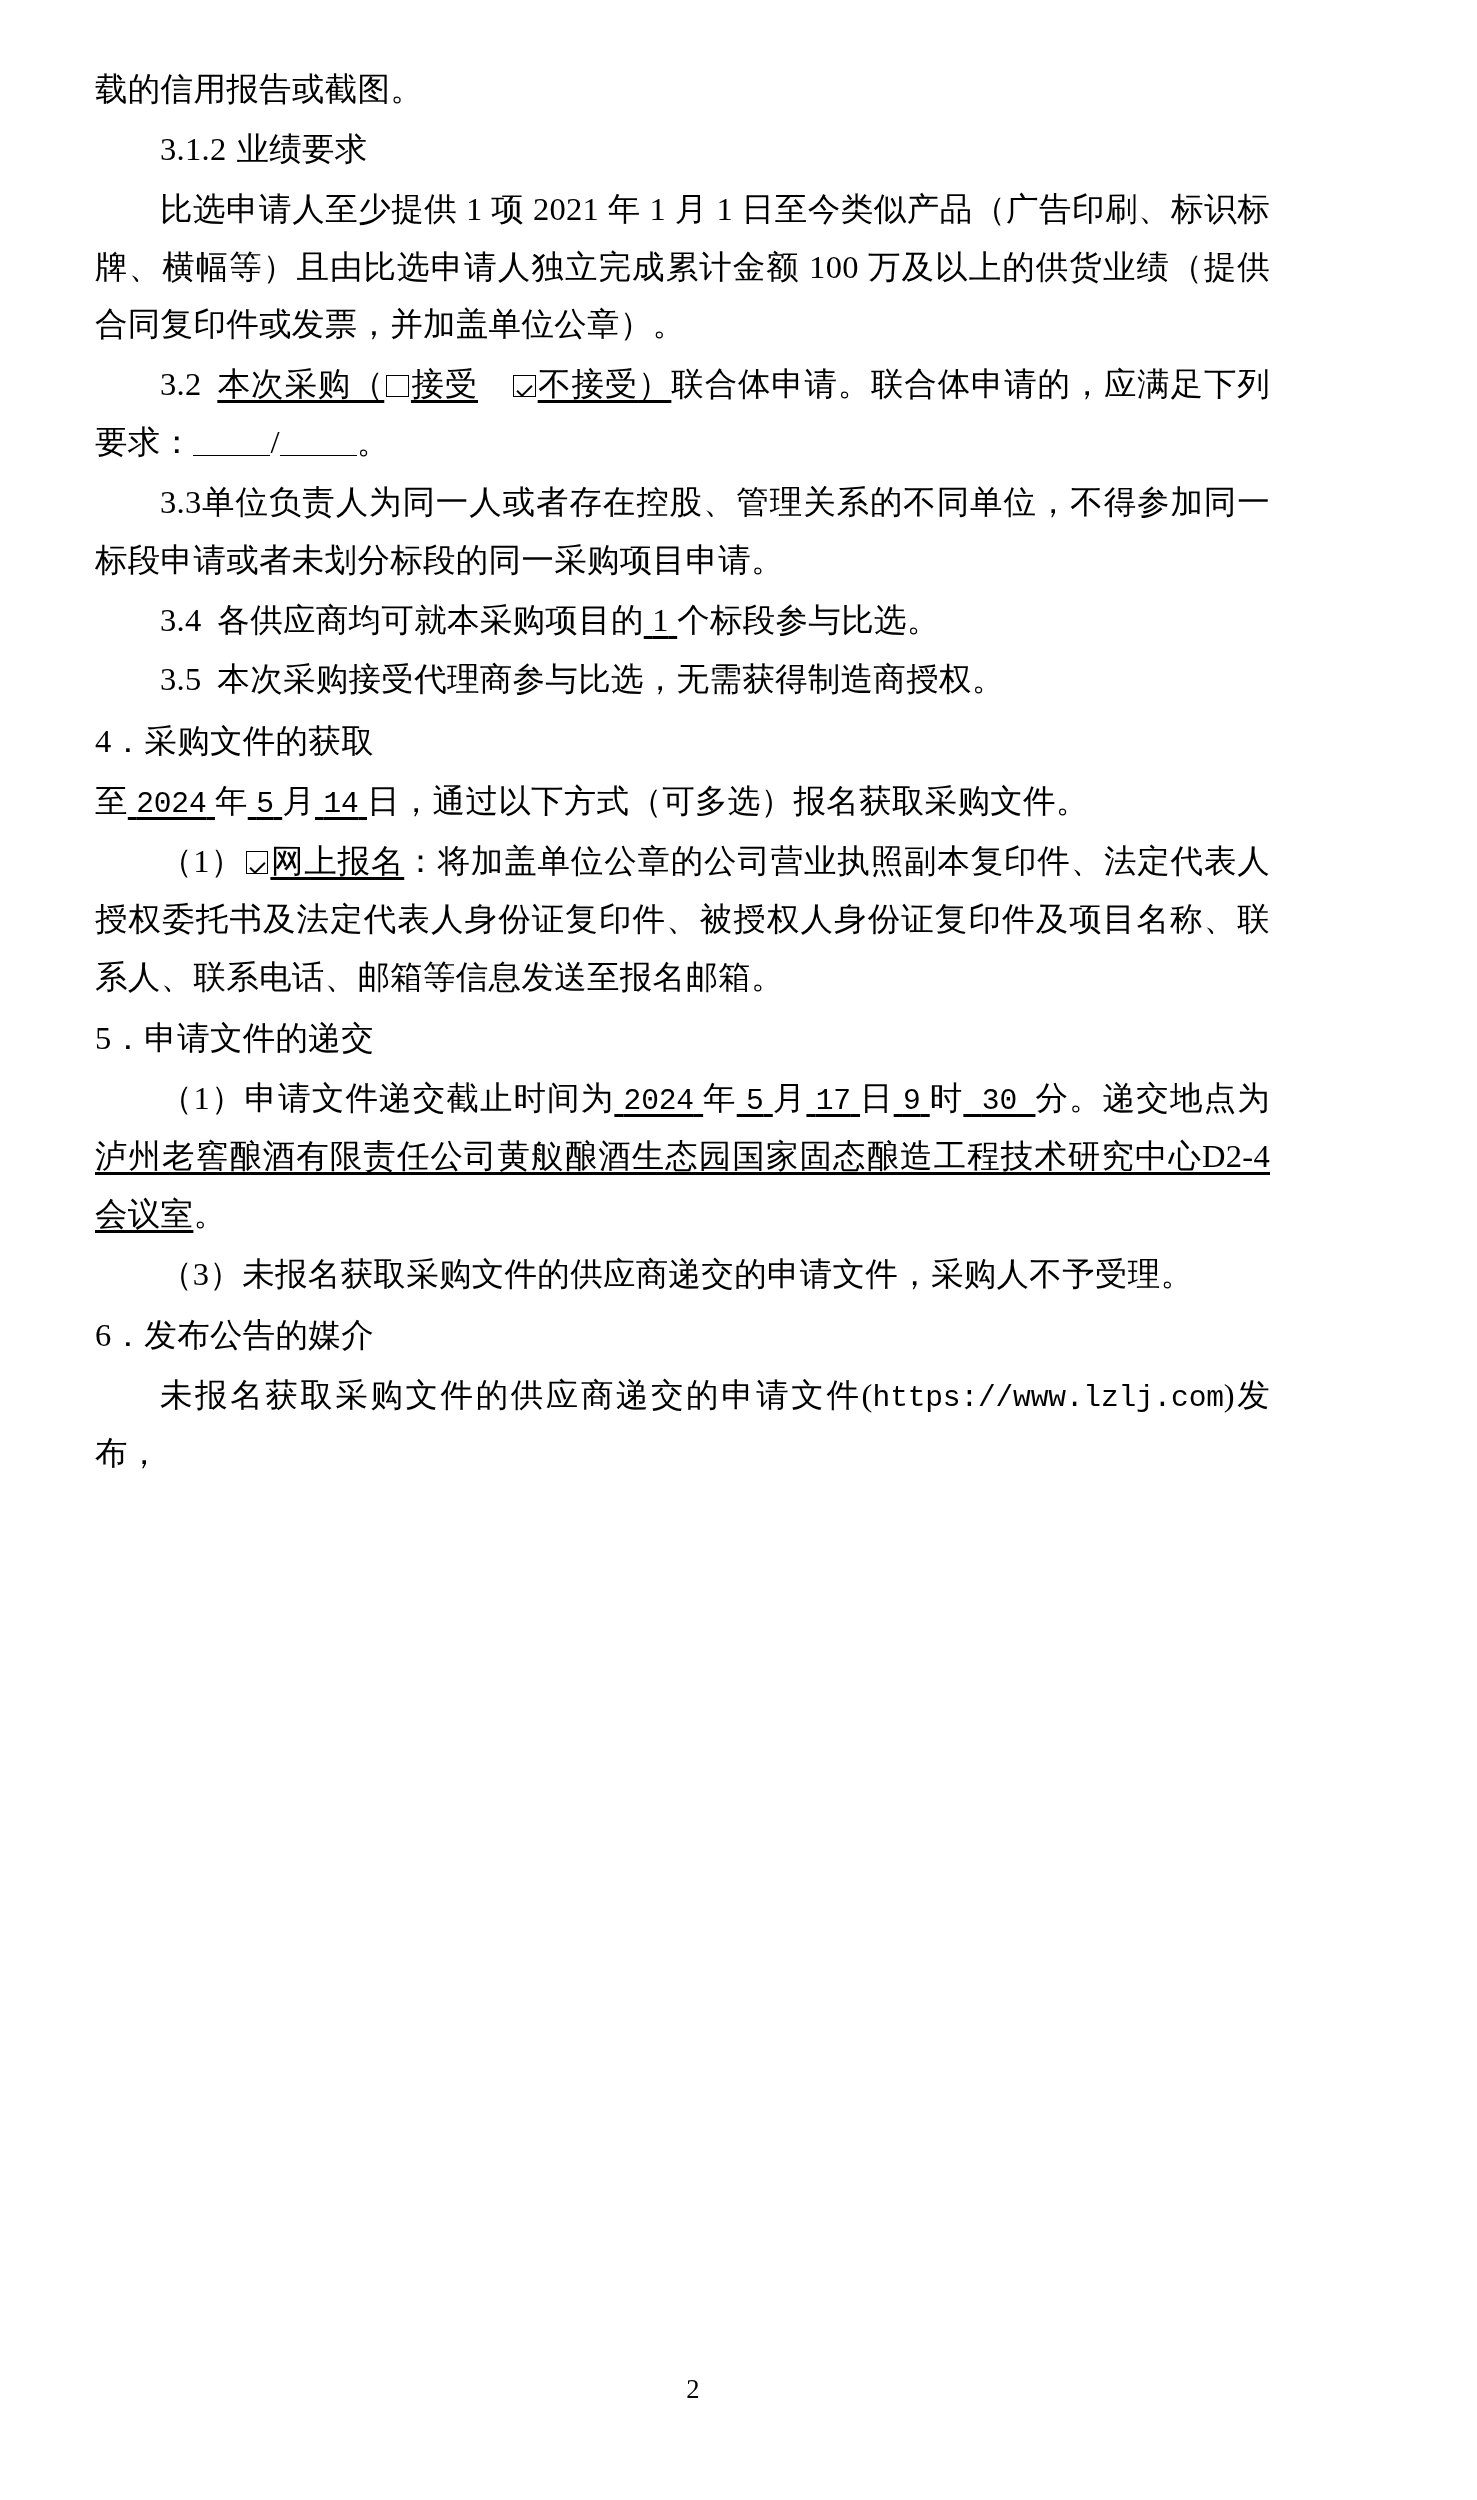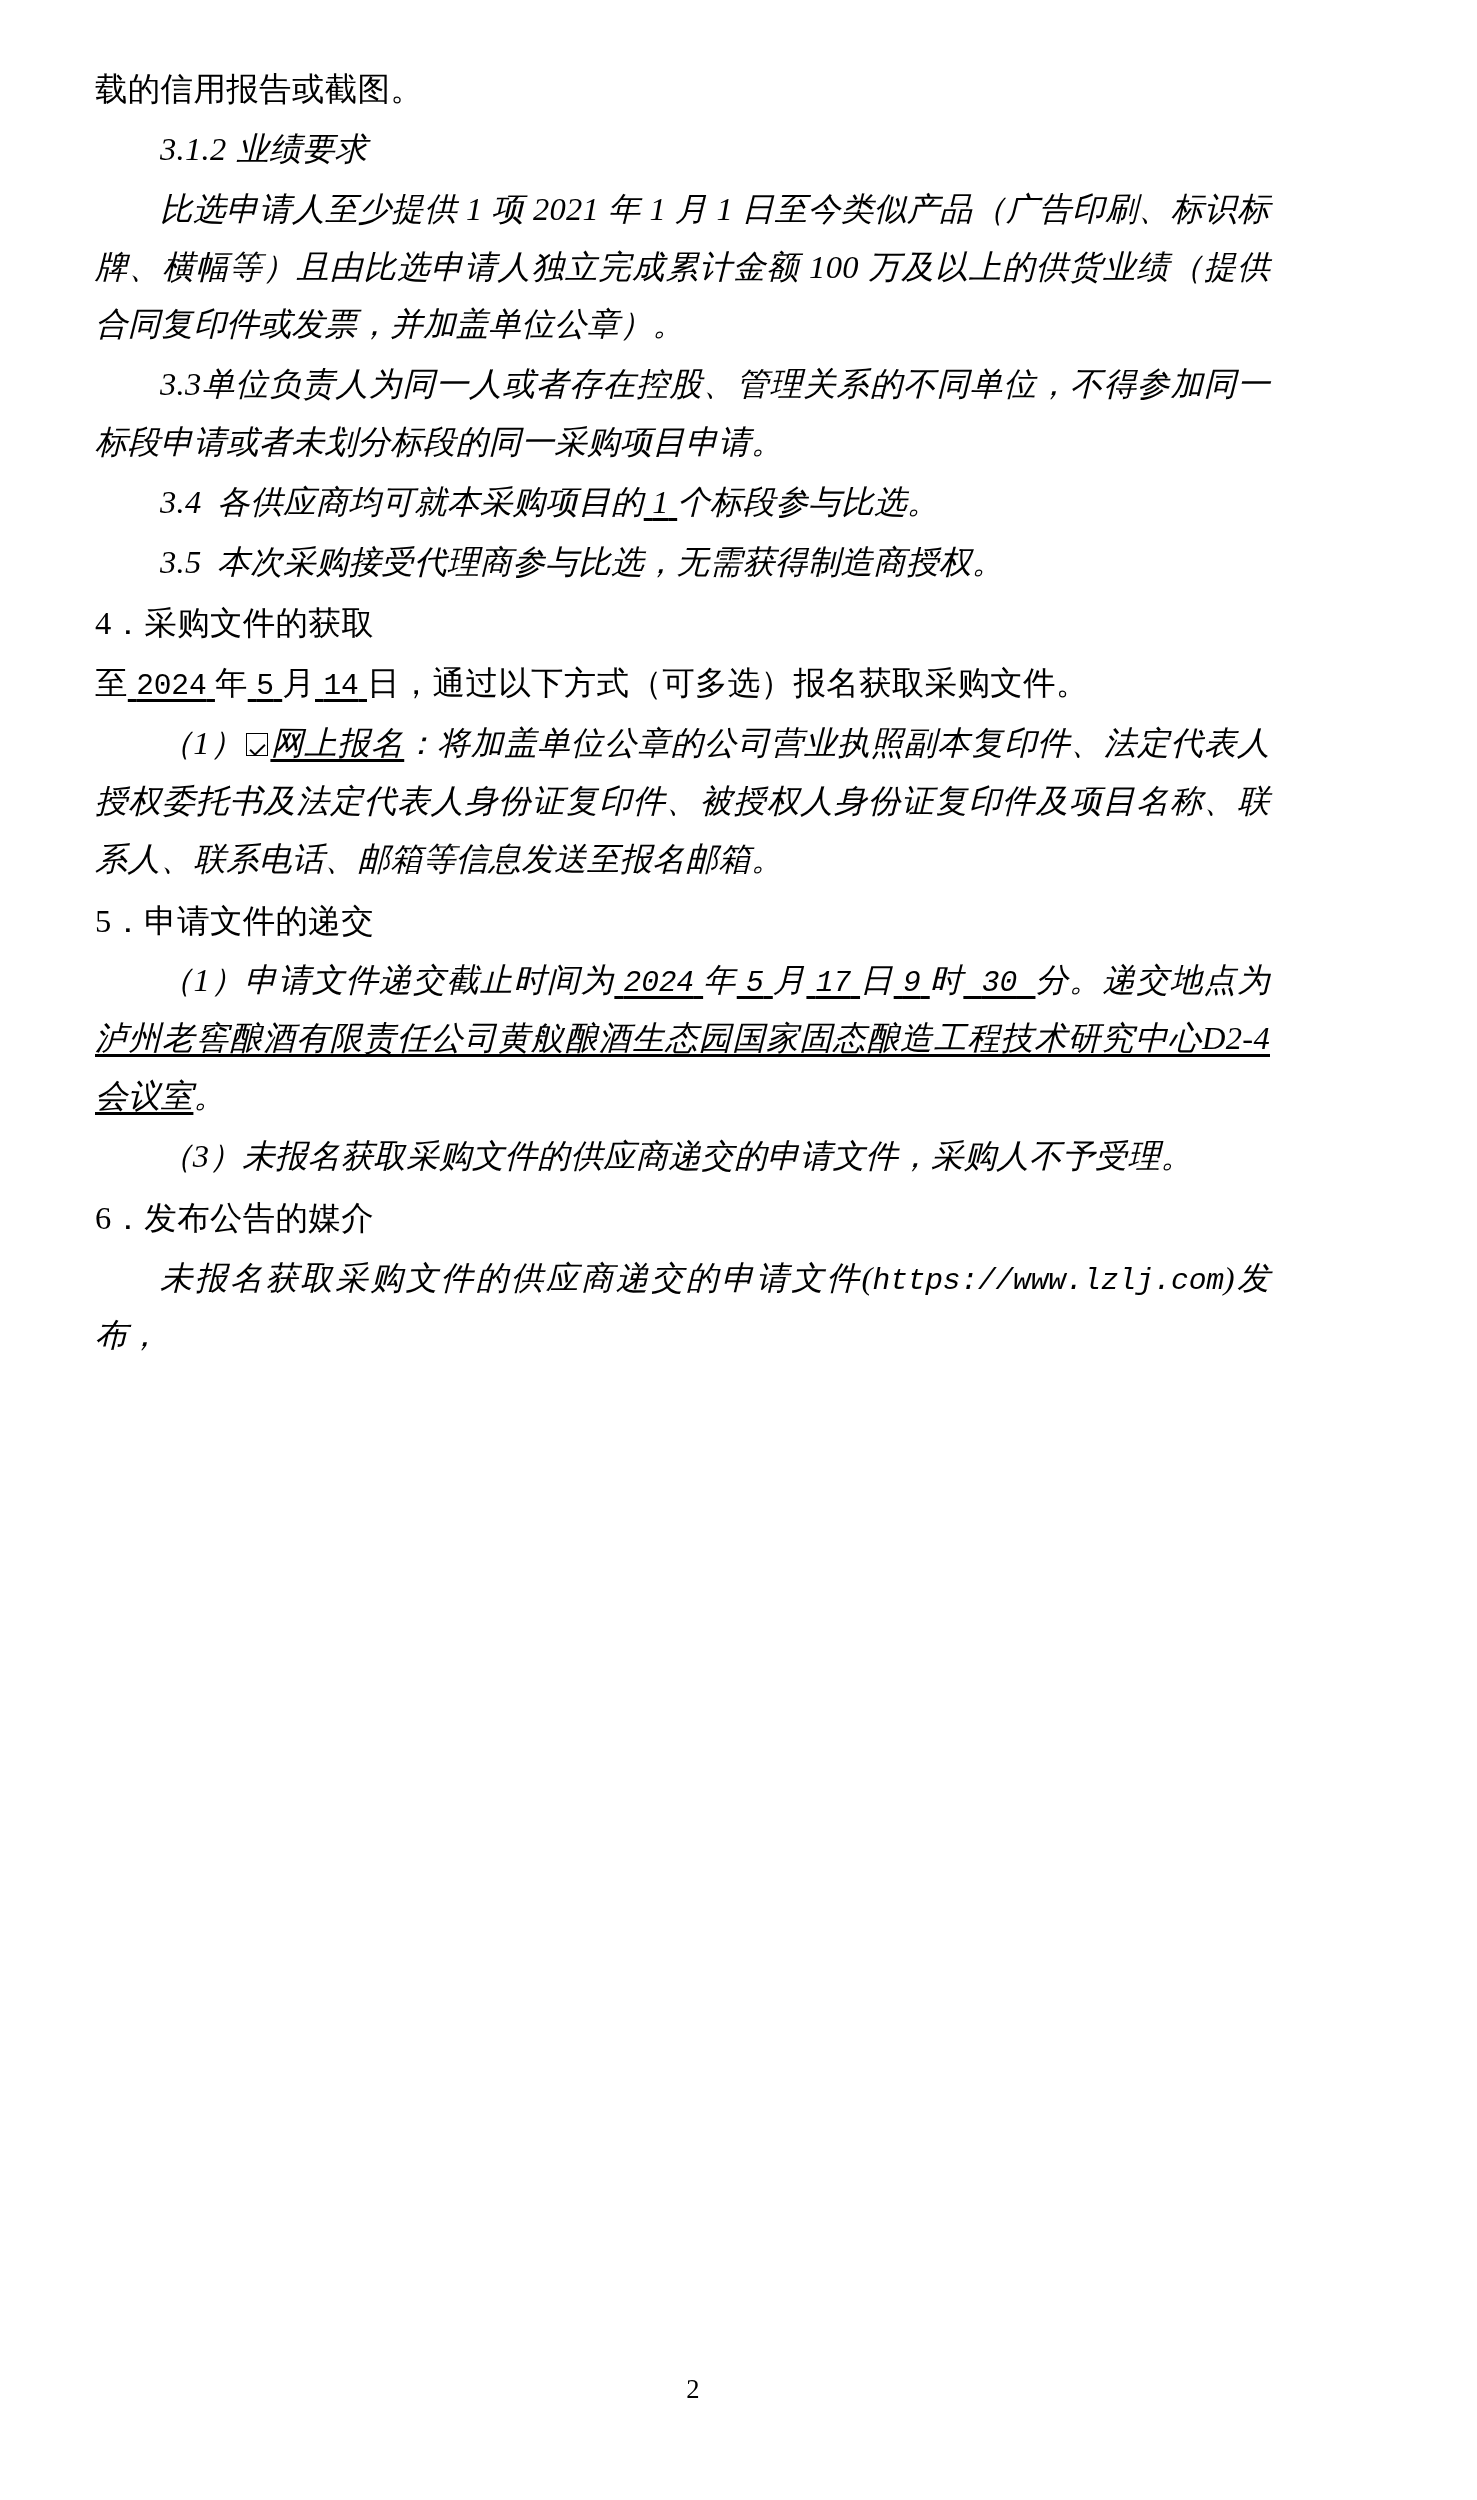--- a/index.html
+++ b/index.html
@@ -26,21 +26,20 @@
     line-height: 1.78;
     letter-spacing: 0.3px;
   }
   p {
     margin: 0 0 2px 0;
     text-align: justify;
     text-justify: inter-ideograph;
   }
   .indent {
     text-indent: 2em;
-    font-style: italic;
   }
   .noindent {
     text-indent: 0;
   }
   .heading {
     text-indent: 0;
     margin-top: 3.9px;
   }
   .mono {
     font-family: "Liberation Mono", "DejaVu Sans Mono", monospace;
@@ -99,20 +98,23 @@
   <div class="doc-body">
 
     <p class="noindent">载的信用报告或截图。</p>
 
     <p class="indent">
       <span>3.1.2</span><span class="gap" style="width:9.9px"></span><span>业绩要求</span>
     </p>
 
     <p class="indent">比选申请人至少提供 1 项 2021 年 1 月 1 日至今类似产品（广告印刷、标识标牌、横幅等）且由比选申请人独立完成累计金额 100 万及以上的供货业绩（提供合同复印件或发票，并加盖单位公章）。</p>
 
+    <p class="indent">
+      <span>3.2</span><span class="gap" style="width:15.8px"></span><span class="u">本次采购</span><span class="u">（<span class="box"></span><span>接受</span><span class="gap"></span><span class="box checked"></span><span>不接受</span>）</span><span>联合体申请。联合体申请的，应满足下列要求：</span><span class="blank"></span>/<span class="blank"></span><span>。</span>
+    </p>
 
     <p class="indent">
       <span>3.3</span><span>单位负责人为同一人或者存在控股、管理关系的不同单位，不得参加同一标段申请或者未划分标段的同一采购项目申请。</span>
     </p>
 
     <p class="indent">
       <span>3.4</span><span class="gap" style="width:15.8px"></span><span>各供应商均可就本采购项目的</span><span class="u">&nbsp;<span>1</span>&nbsp;</span><span>个标段参与比选。</span>
     </p>
 
     <p class="indent">

